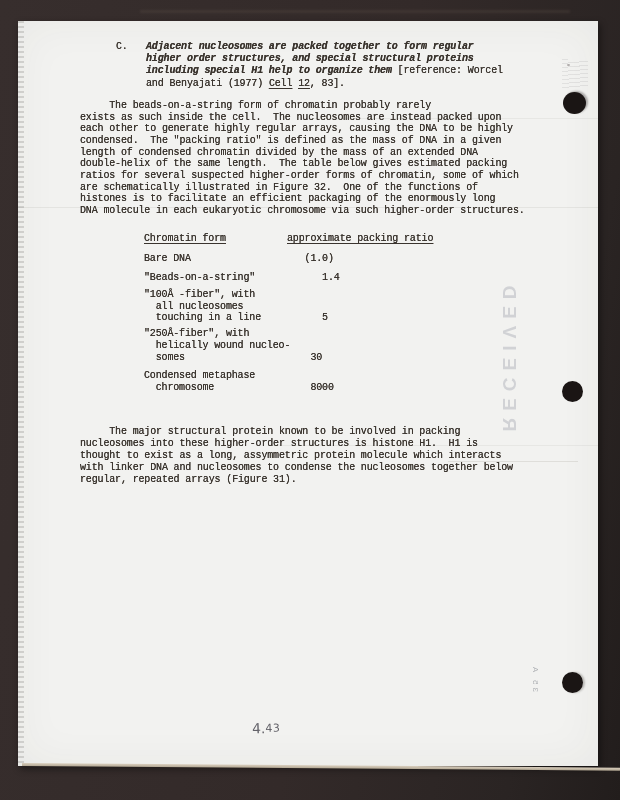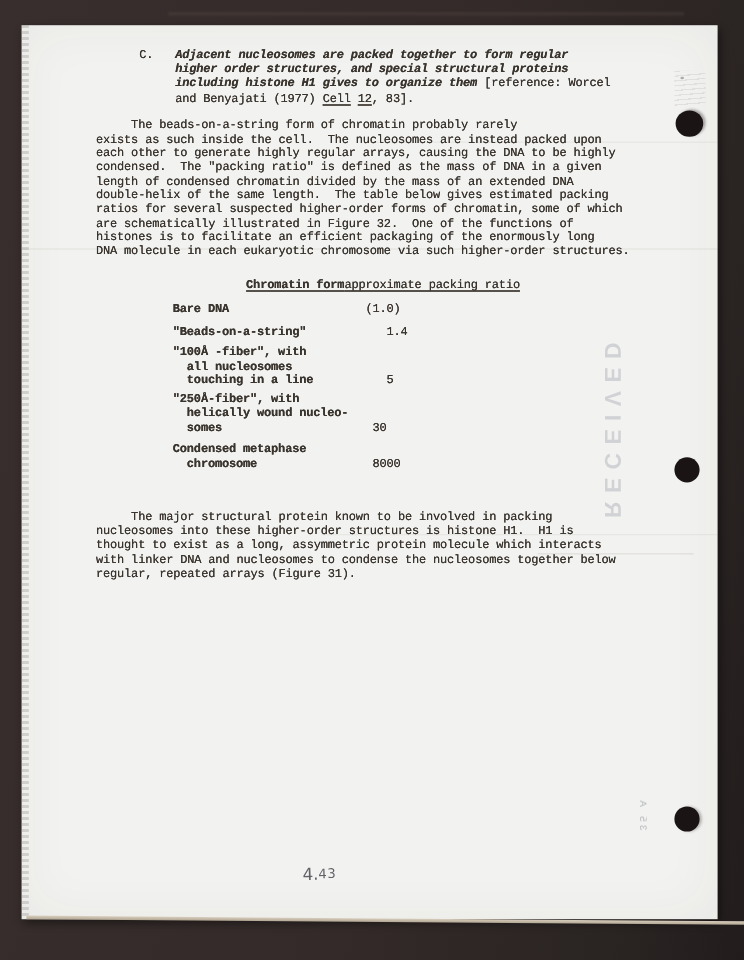--- a/index.html
+++ b/index.html
@@ -47,35 +47,35 @@
   .sl4 { left: 430px; width: 130px; top: 440px; background: rgba(70,60,50,0.11); }
 
   .line, .t-line, .c-label {
     white-space: pre;
     font-size: 10px;
     letter-spacing: -0.15px;
     color: var(--ink);
     text-shadow: 0 0 0.3px currentColor;
   }
   .italic { font-style: italic; font-weight: bold; }
-  .u { text-decoration: underline; text-underline-offset: 2px; text-decoration-thickness: 1px; text-align: right; }
+  .u { text-decoration: underline; text-underline-offset: 2px; text-decoration-thickness: 1px; }
 
   .section-c { position: absolute; left: 98px; top: 20px; display: flex; }
   .c-label { display: inline-block; width: 30px; line-height: 12.2px; }
   .c-body .line { line-height: 12.2px; }
 
   .para { position: absolute; }
   .para .line { line-height: 11.65px; }
   .p1 { left: 62px; top: 79px; }
   .p2 { left: 62px; top: 405px; }
   .p2 .line { line-height: 12px; }
 
   .dtable { position: absolute; left: 126px; top: 212px; }
   .t-line { line-height: 11.7px; }
-  .t-col1 { display: inline-block; min-width: 143px; font-weight: bold; }
+  .t-col1 { display: inline-block; min-width: 143px; }
   .t-ratio { white-space: pre; }
   .g8 { margin-top: 8.3px; }
   .g7 { margin-top: 7.3px; }
   .g5 { margin-top: 5.3px; }
   .g4 { margin-top: 4.3px; }
   .g6 { margin-top: 6.3px; }
 
   .pagenum {
     position: absolute; left: 234px; top: 697px;
     transform: rotate(-2deg);
@@ -129,21 +129,21 @@
     <div class="scanline sl1"></div>
     <div class="scanline sl2"></div>
     <div class="scanline sl3"></div>
     <div class="scanline sl4"></div>
 
     <div class="section-c">
       <span class="c-label">C.</span>
       <div class="c-body">
         <div class="line italic">Adjacent nucleosomes are packed together to form regular</div>
         <div class="line italic">higher order structures, and special structural proteins</div>
-        <div class="line"><span class="italic">including histone H1 gives to organize them </span><span>[reference: Worcel</span></div>
+        <div class="line"><span class="italic">including special H1 help to organize them </span><span>[reference: Worcel</span></div>
         <div class="line"><span>and Benyajati (1977) </span><span class="u">Cell</span><span> </span><span class="u">12</span><span>, 83].</span></div>
       </div>
     </div>
 
     <div class="para p1">
       <div class="line">     The beads-on-a-string form of chromatin probably rarely</div>
       <div class="line">exists as such inside the cell.  The nucleosomes are instead packed upon</div>
       <div class="line">each other to generate highly regular arrays, causing the DNA to be highly</div>
       <div class="line">condensed.  The "packing ratio" is defined as the mass of DNA in a given</div>
       <div class="line">length of condensed chromatin divided by the mass of an extended DNA</div>

